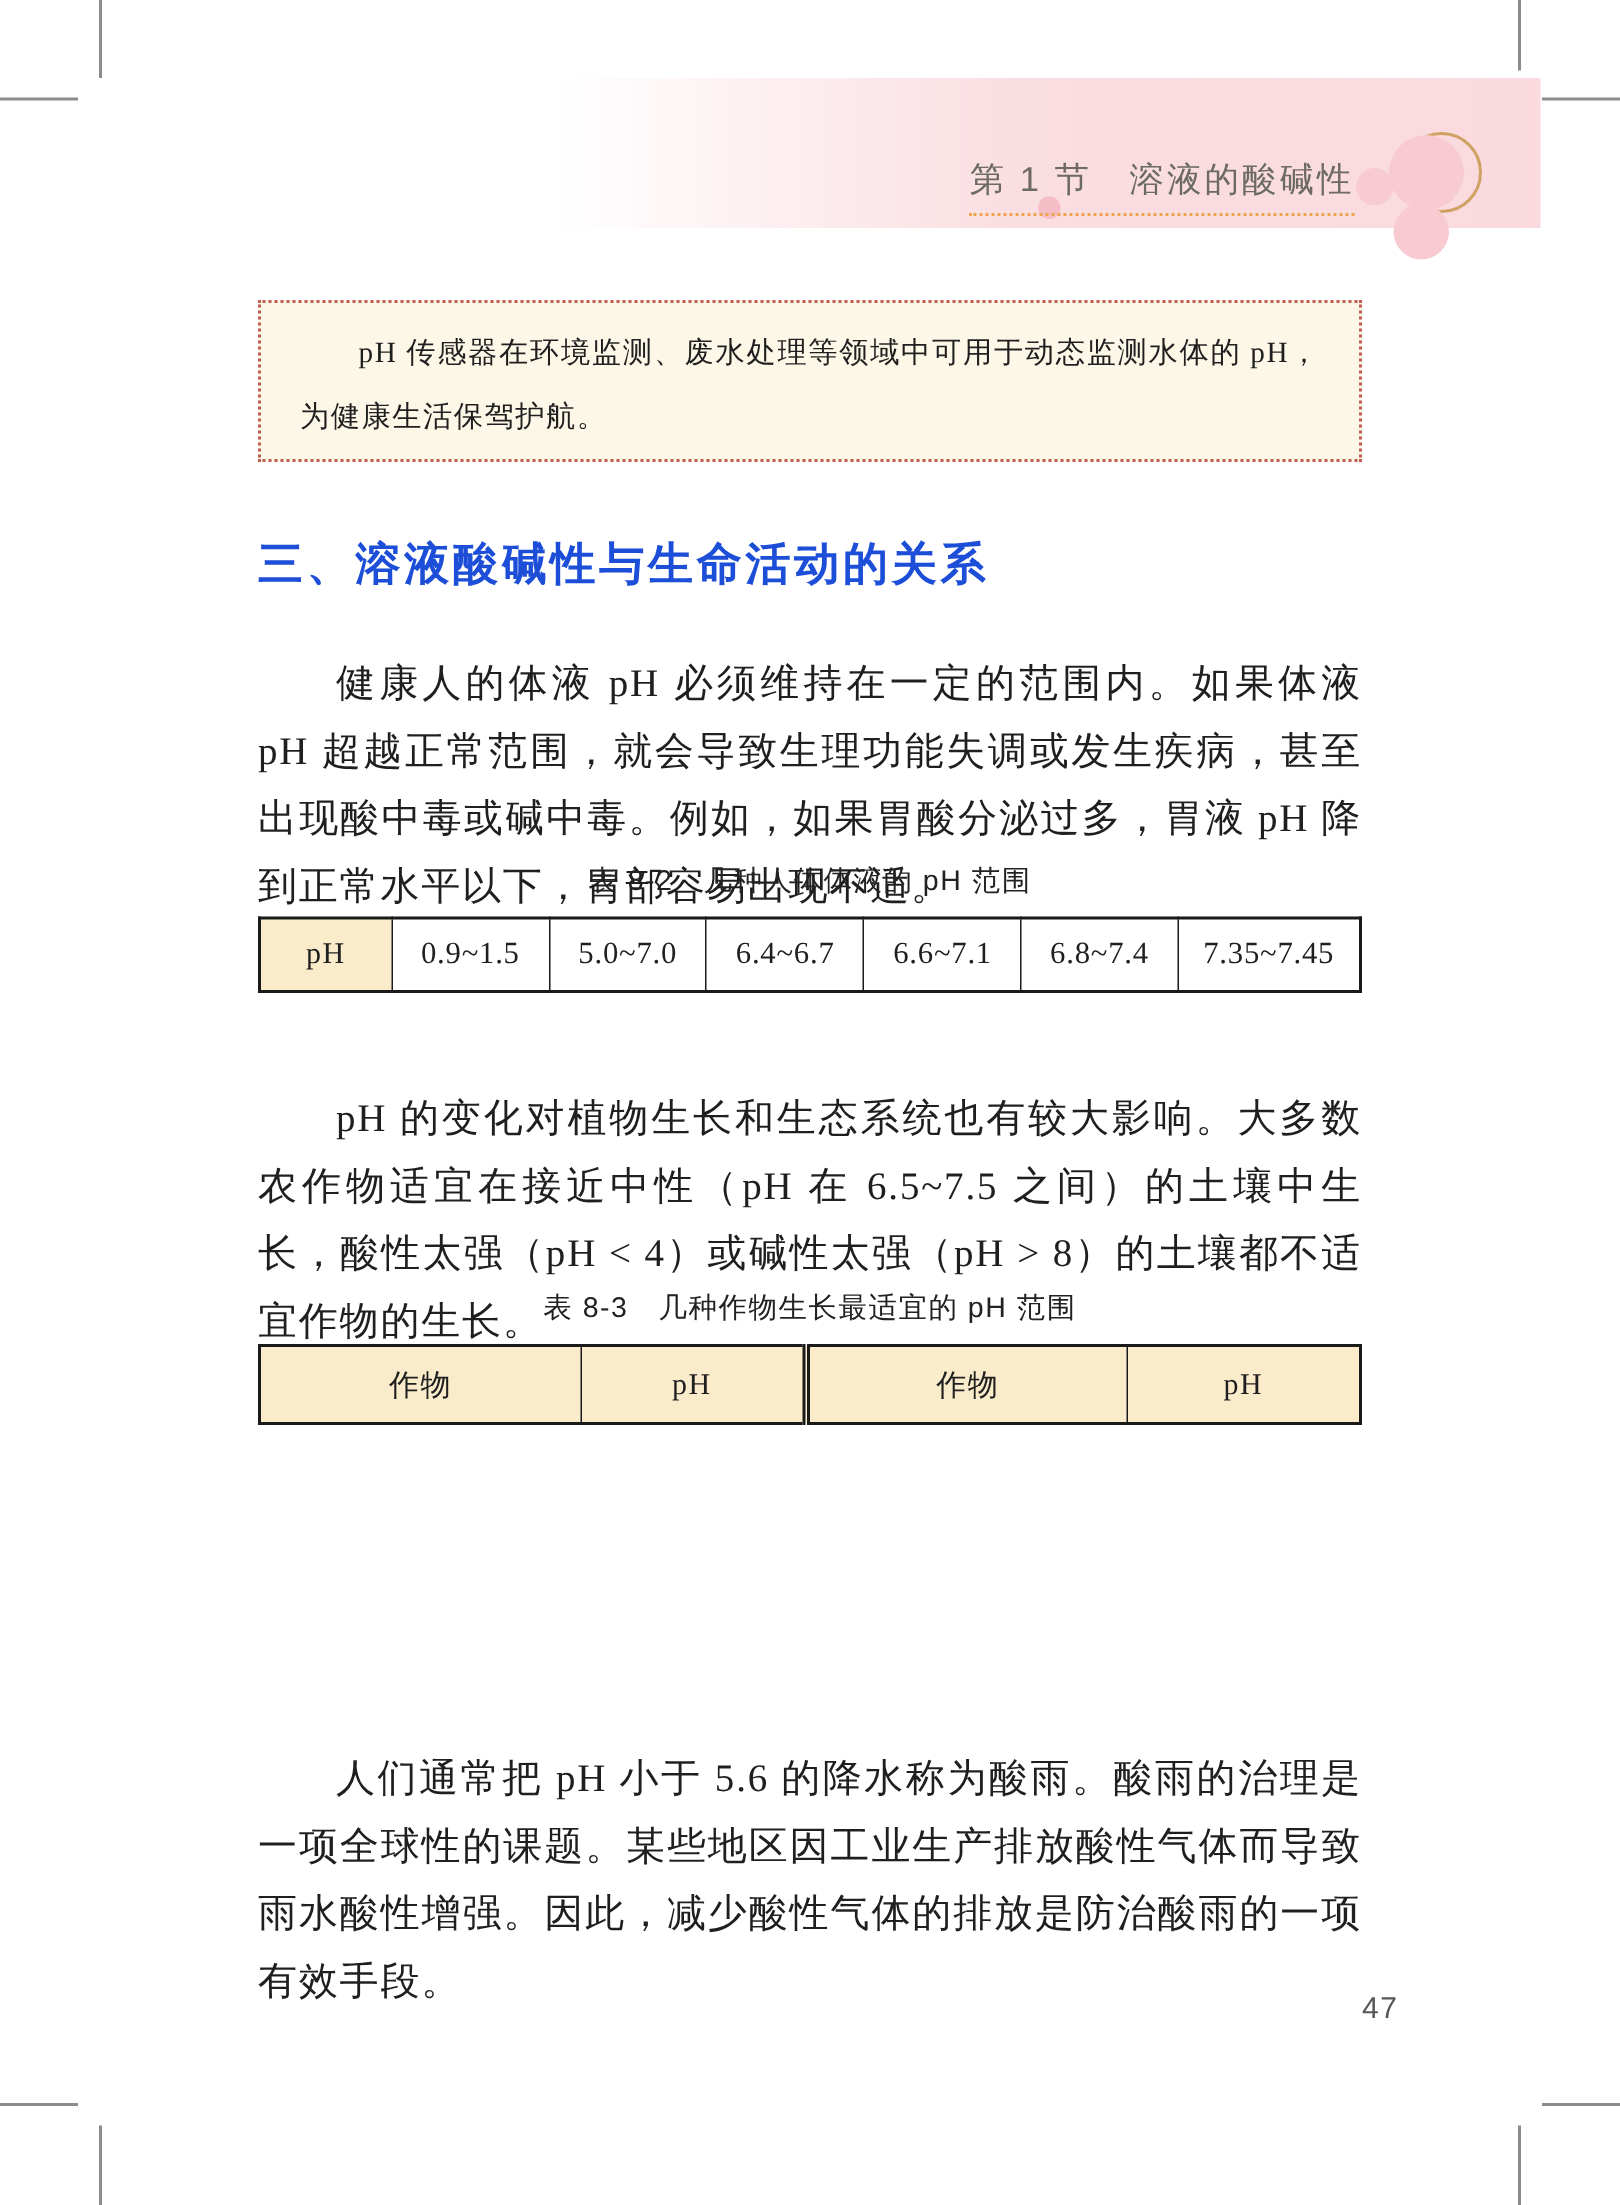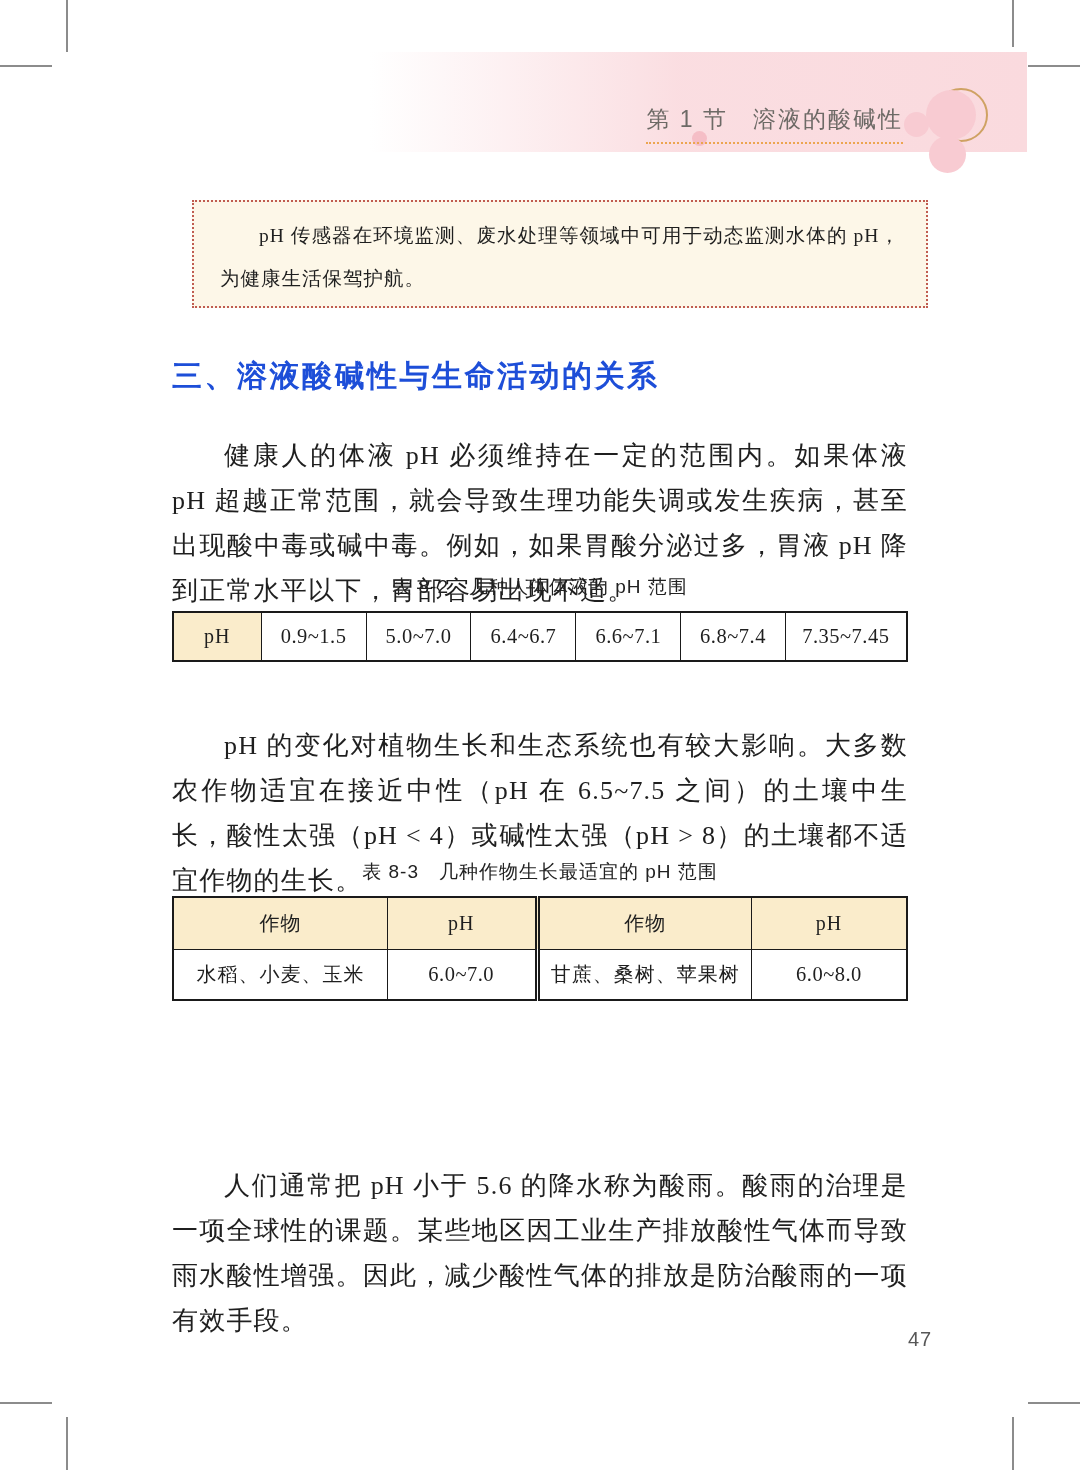--- a/index.html
+++ b/index.html
@@ -40,21 +40,20 @@
     font-family:"Liberation Sans","DejaVu Sans",sans-serif;
     font-size:23px;color:var(--title-gray);letter-spacing:2px;
     padding-bottom:7px;border-bottom:2px dotted var(--underline-orange);
     white-space:nowrap;
   }
   
   .note-box{
     left:172px;top:200px;width:736px;height:108px;box-sizing:border-box;
     background:var(--box-bg);border:2px dotted var(--box-border);
     padding:12px 26px 0 26px;
-    margin-left:20px;
   }
   .note-box p{
     margin:0;font-size:19.5px;line-height:43px;text-indent:2em;
     text-align:justify;letter-spacing:1px;
   }
   
   .heading{
     left:172px;top:356px;font-size:30px;font-weight:700;color:#1d4ed8;
     letter-spacing:2.5px;white-space:nowrap;
   }
@@ -158,24 +157,18 @@
       <col style="width:29.2%">
       <col style="width:21.2%">
   </colgroup>
   <tbody>
       <tr class="hd">
     <th class="cream-cell">作物</th>
     <th class="cream-cell">pH</th>
     <th class="cream-cell dbl">作物</th>
     <th class="cream-cell">pH</th>
   </tr>
-  <tr>
-    <td>水稻、小麦、玉米</td>
-    <td class="num">6.0~7.0</td>
-    <td class="dbl">甘蔗、桑树、苹果树</td>
-    <td class="num">6.0~8.0</td>
-  </tr>
 </tbody>
   </table>
 
 <p class="abs para p3">人们通常把 pH 小于 5.6 的降水称为酸雨。酸雨的治理是一项全球性的课题。某些地区因工业生产排放酸性气体而导致雨水酸性增强。因此，减少酸性气体的排放是防治酸雨的一项有效手段。</p>
 
 <div class="abs page-num">47</div>
 
 </body></html>

